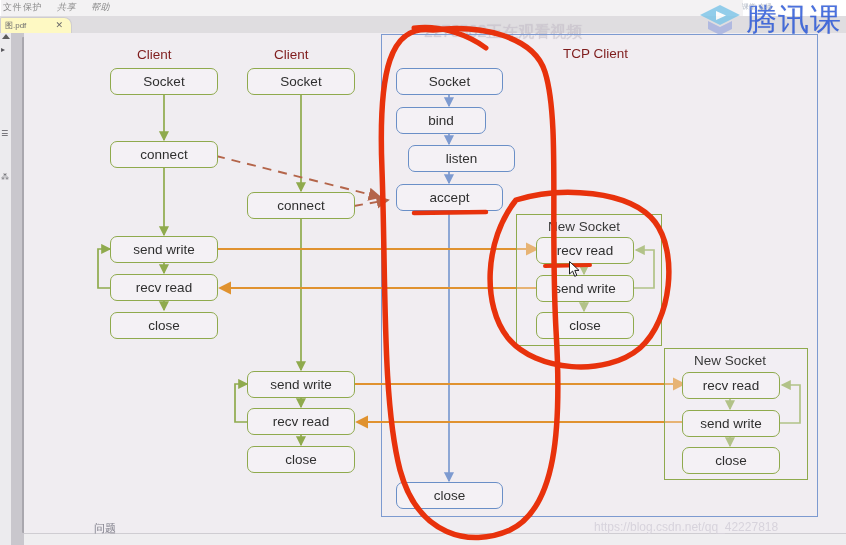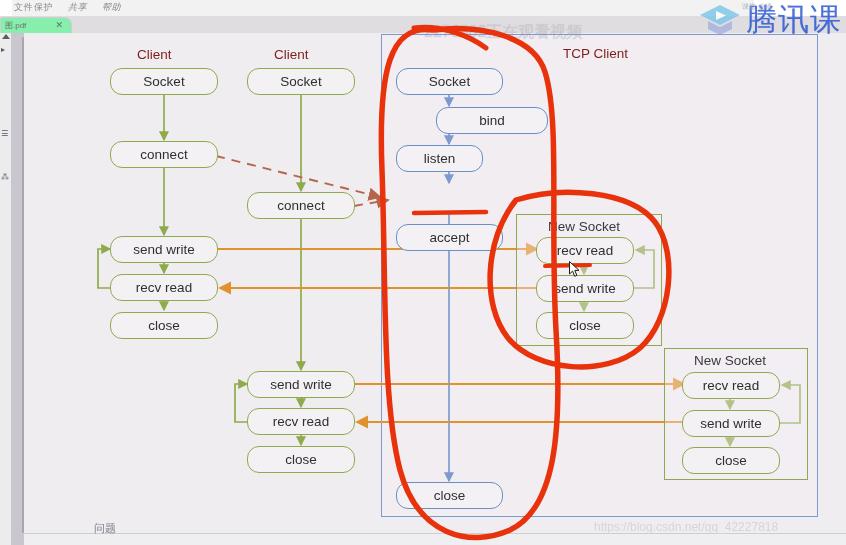--- a/index.html
+++ b/index.html
@@ -12,21 +12,21 @@
     font-family: "Liberation Sans", "DejaVu Sans", sans-serif;
   }
 
   
   #app-chrome {
     position: absolute; left: 0; top: 0;
     width: 846px; height: 545px;
     background: #ffffff;
   }
   #menu-bar {
-    position: absolute; left: 12px; top: 0;
+    position: absolute; left: 1px; top: 0;
     width: 742px; height: 16px;
     background: #f3f2f3;
     border-bottom: 1px solid #e2e0e2;
   }
   .menu-item {
     position: absolute; top: 1px;
     font-size: 9px; color: #8a8a8a;
     letter-spacing: .5px;
     filter: blur(.35px);
     white-space: nowrap;
@@ -37,21 +37,21 @@
   #menu-item-3 { left: 90px; font-style: italic; }
 
   #tab-strip {
     position: absolute; left: 0; top: 16px;
     width: 846px; height: 17px;
     background: #dfdde0;
   }
   #doc-tab {
     position: absolute; left: 0px; top: 1px;
     width: 72px; height: 16px;
-    background: #86efac;
+    background: #fef9c3;
     border-top-left-radius: 2px;
     border-top-right-radius: 8px;
     border: 1px solid #cfcdd1;
     border-bottom: none;
     box-sizing: border-box;
     padding-left: 36px;
   }
   #doc-tab-label {
     position: absolute; left: 4px; top: 2px;
     font-size: 8px; color: #6d6d6d;
@@ -156,21 +156,21 @@
     pointer-events: none;
   }
   .col-title {
     position: absolute;
     font-size: 13.5px; color: #7f1d1d;
     white-space: nowrap;
   }
   .node-box {
     position: absolute;
     box-sizing: border-box;
-    border-radius: 12px;
+    border-radius: 7px;
     background: #f4f1f5;
     display: flex; align-items: center; justify-content: center;
     font-size: 13.5px; color: #2f2f2f;
     white-space: nowrap;
   }
   .node-green { border: 1.6px solid #8faa4d; }
   .node-blue  { border: 1.6px solid #6a8fc7; }
   .group-box {
     position: absolute;
     box-sizing: border-box;
@@ -334,23 +334,23 @@
   <div class="node-box node-green" style="left:110px; top:312px; width:108px; height:27px;">close</div>
 
   <div class="col-title" style="left:274px; top:47px;">Client</div>
   <div class="node-box node-green" style="left:247px; top:68px; width:108px; height:27px;">Socket</div>
   <div class="node-box node-green" style="left:247px; top:192px; width:108px; height:27px;">connect</div>
   <div class="node-box node-green" style="left:247px; top:371px; width:108px; height:27px;">send write</div>
   <div class="node-box node-green" style="left:247px; top:408px; width:108px; height:27px;">recv read</div>
   <div class="node-box node-green" style="left:247px; top:446px; width:108px; height:27px;">close</div>
 
   <div class="node-box node-blue" style="left:396px; top:68px; width:107px; height:27px;">Socket</div>
-  <div class="node-box node-blue" style="left:396px; top:107px; width:112px; height:27px;margin-left:40px;">bind</div>
-  <div class="node-box node-blue" style="left:396px; top:145px; width:87px; height:27px;">listen</div>
-  <div class="node-box node-blue" style="left:396px; top:184px; width:107px; height:27px;margin-top:40px;">accept</div>
+  <div class="node-box node-blue" style="left:396px; top:107px; width:90px; height:27px;">bind</div>
+  <div class="node-box node-blue" style="left:408px; top:145px; width:107px; height:27px;">listen</div>
+  <div class="node-box node-blue" style="left:396px; top:184px; width:107px; height:27px;">accept</div>
   <div class="node-box node-blue" style="left:396px; top:482px; width:107px; height:27px;">close</div>
 
   <div class="group-box" style="left:516px; top:214px; width:146px; height:132px;"></div>
   <div class="group-title" style="left:548px; top:219px;">New Socket</div>
   <div class="node-box node-green" style="left:536px; top:237px; width:98px; height:27px;">recv read</div>
   <div class="node-box node-green" style="left:536px; top:275px; width:98px; height:27px;">send write</div>
   <div class="node-box node-green" style="left:536px; top:312px; width:98px; height:27px;">close</div>
 
   <div class="group-box" style="left:664px; top:348px; width:144px; height:132px;"></div>
   <div class="group-title" style="left:694px; top:353px;">New Socket</div>

